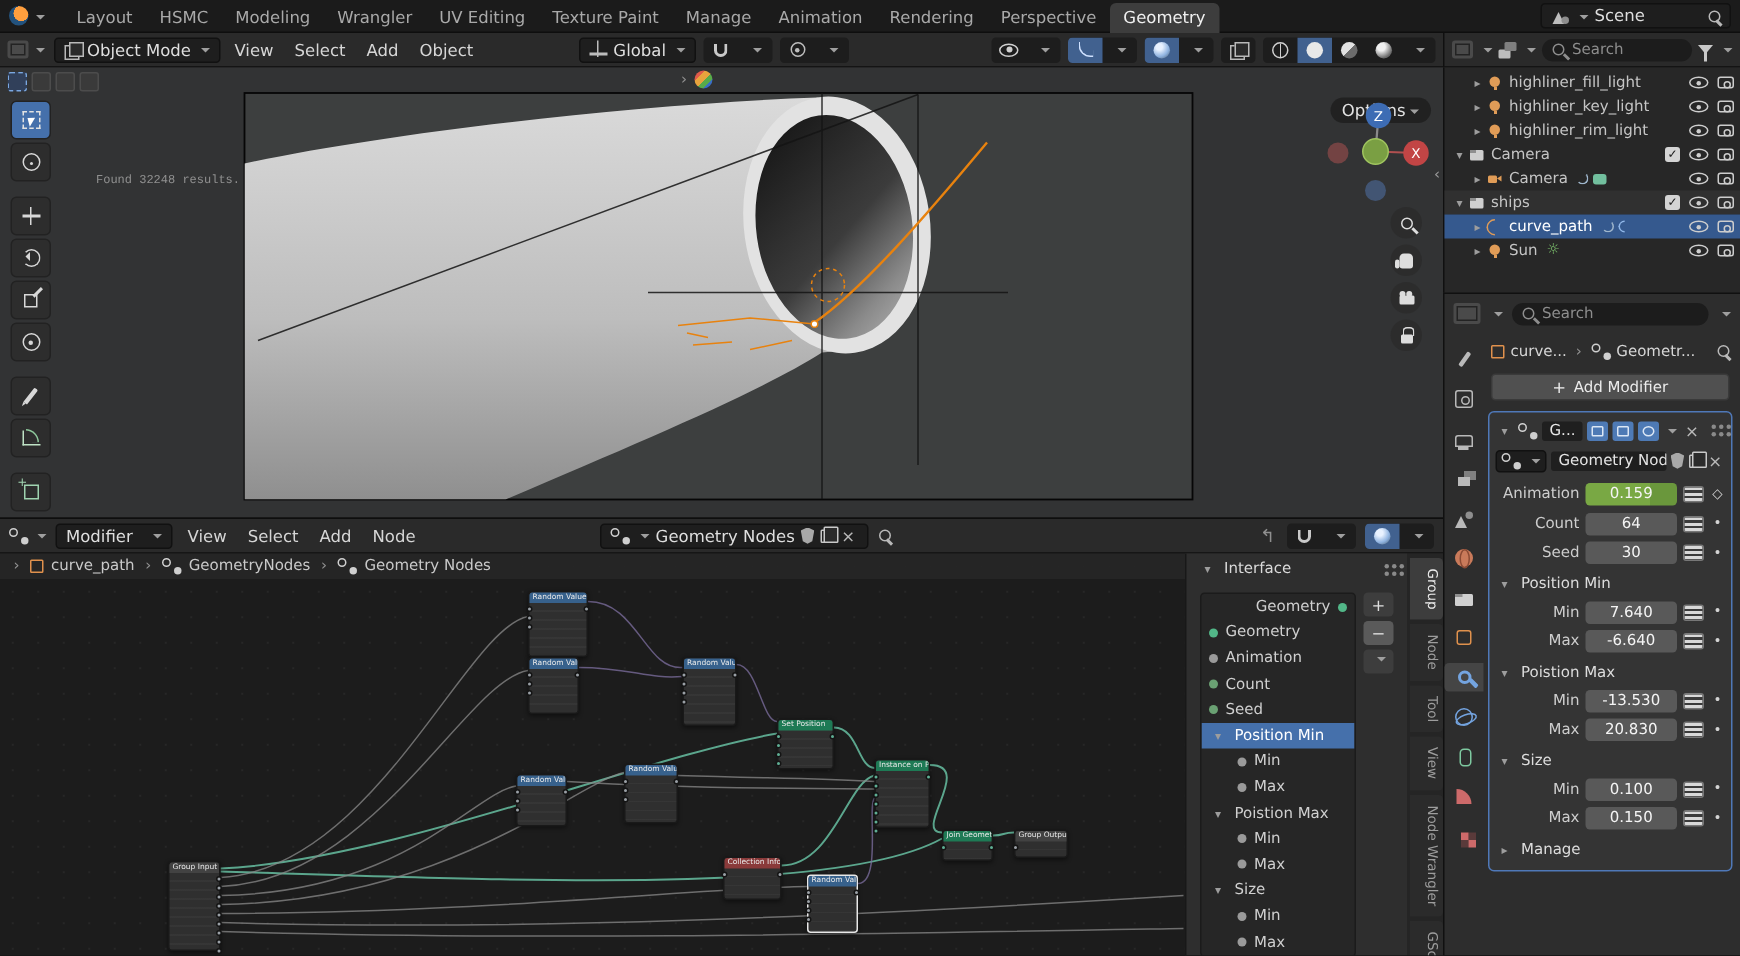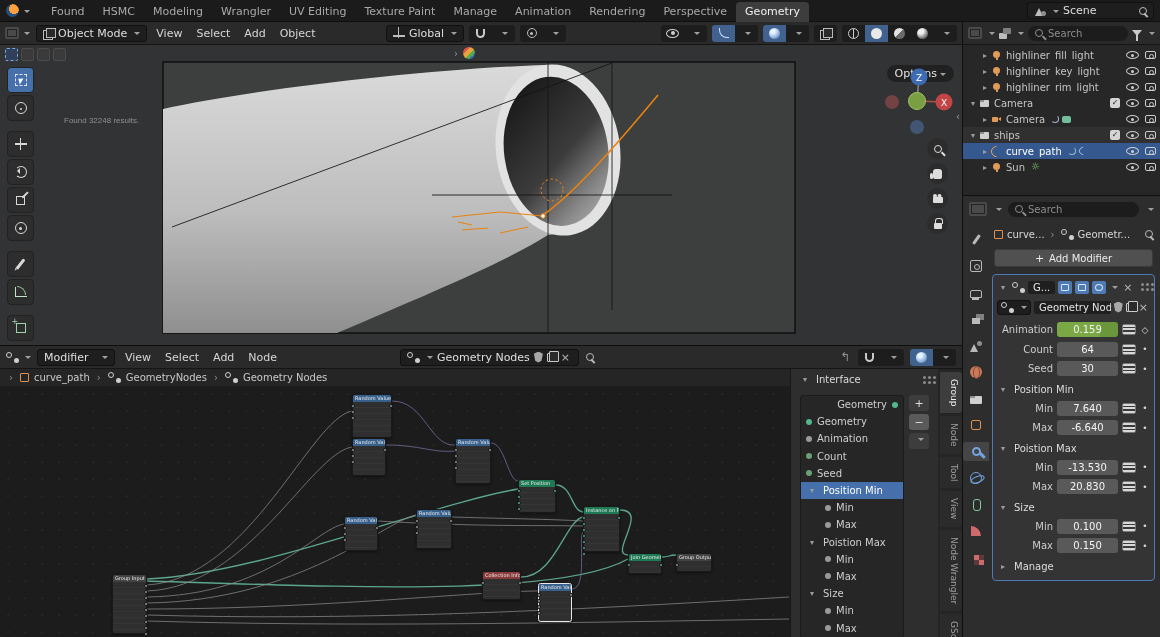--- a/index.html
+++ b/index.html
@@ -195,21 +195,21 @@
   .tl-scale i::after { content:""; position:absolute; left:4px; top:-3px; width:8px; height:1.6px; background:#d8d8d8; transform:rotate(-45deg); }
   .tl-transform i { width:12px; height:12px; border:1.2px solid #d8d8d8; border-radius:50%; }
   .tl-transform i::after { content:""; position:absolute; left:3.5px; top:3.5px; width:3px; height:3px; background:#d8d8d8; border-radius:50%; }
   .tl-annotate i { width:3px; height:12px; background:#d8d8d8; border-radius:1px 1px 0 0; transform:rotate(38deg); }
   .tl-annotate i::after { content:""; position:absolute; left:0; bottom:-3px; border-left:1.5px solid transparent; border-right:1.5px solid transparent; border-top:3px solid #d8d8d8; }
   .tl-measure i { width:12px; height:10px; border-left:1.6px solid #bfe3c6; border-bottom:1.6px solid #bfe3c6; }
   .tl-measure i::after { content:""; position:absolute; left:1px; bottom:1px; width:8px; height:8px; border:1.2px solid #8fca9d; border-radius:0 100% 0 0; border-left:none; border-bottom:none; }
   .tl-add-cube i { width:10px; height:10px; border:1.4px solid #9fd3b0; }
   .tl-add-cube i::after { content:"+"; position:absolute; left:-5px; top:-7px; color:#9fd3b0; font-size:8px; }
   .vp-text { position:absolute; left:62px; top:23px; color:#e2e2e2; font-size:11px; line-height:15px; z-index:6; }
-  .vp-stats { position:absolute; left:64px; top:71px; color:#909090; font-size:8px; font-family:Liberation Sans, sans-serif; z-index:6; }
+  .vp-stats { position:absolute; left:64px; top:71px; color:#909090; font-size:8px; font-family:Liberation Mono, monospace; z-index:6; }
   .vp-minis { position:absolute; left:5px; top:3px; display:flex; gap:3px; z-index:6; }
   .mini-sq { width:13px; height:13px; background:#3a3a3a; border:1px solid #4c4c4c; border-radius:2px; }
   .mini-sq.sel { border:1px dashed #7aa7e0; background:#31405a; }
   .vp-options { position:absolute; right:8px; top:20px; background:rgba(30,30,30,.85); border-radius:10px; padding:2px 8px; color:#e2e2e2; display:flex; align-items:center; z-index:6; }
   .vp-widget { position:absolute; left:452px; top:2px; display:flex; align-items:center; gap:3px; z-index:6; }
   .orb { width:12px; height:12px; border-radius:50%; background:linear-gradient(135deg,#e05a4a 0 30%,#e8a33d 30% 55%,#58ab4a 55% 75%,#3a6fc4 75%); }
   .vnav { position:absolute; right:14px; width:21px; height:21px; border-radius:50%; background:rgba(44,44,44,.85); display:flex; align-items:center; justify-content:center; z-index:6; }
   .vi-zoom { width:8px; height:8px; border:1.6px solid #ddd; border-radius:50%; position:relative; }
   .vi-zoom::after { content:""; position:absolute; left:6px; top:7px; width:5px; height:1.6px; background:#ddd; transform:rotate(45deg); }
   .vi-hand { width:9px; height:10px; background:#ddd; border-radius:3px 3px 2px 2px; position:relative; }
@@ -222,21 +222,21 @@
 </style>
 </head>
 <body>
 
 <div id="root">
 
   <div class="topbar">
     <span class="logo"></span>
     <span class="car"></span>
     <span class="ws-tabs" id="tb-ws">
-        <span class="ws-tab">Found</span>
+        <span class="ws-tab">Layout</span>
         <span class="ws-tab">HSMC</span>
         <span class="ws-tab">Modeling</span>
         <span class="ws-tab">Wrangler</span>
         <span class="ws-tab">UV Editing</span>
         <span class="ws-tab">Texture Paint</span>
         <span class="ws-tab">Manage</span>
         <span class="ws-tab">Animation</span>
         <span class="ws-tab">Rendering</span>
         <span class="ws-tab">Perspective</span>
         <span class="ws-tab active">Geometry</span>

